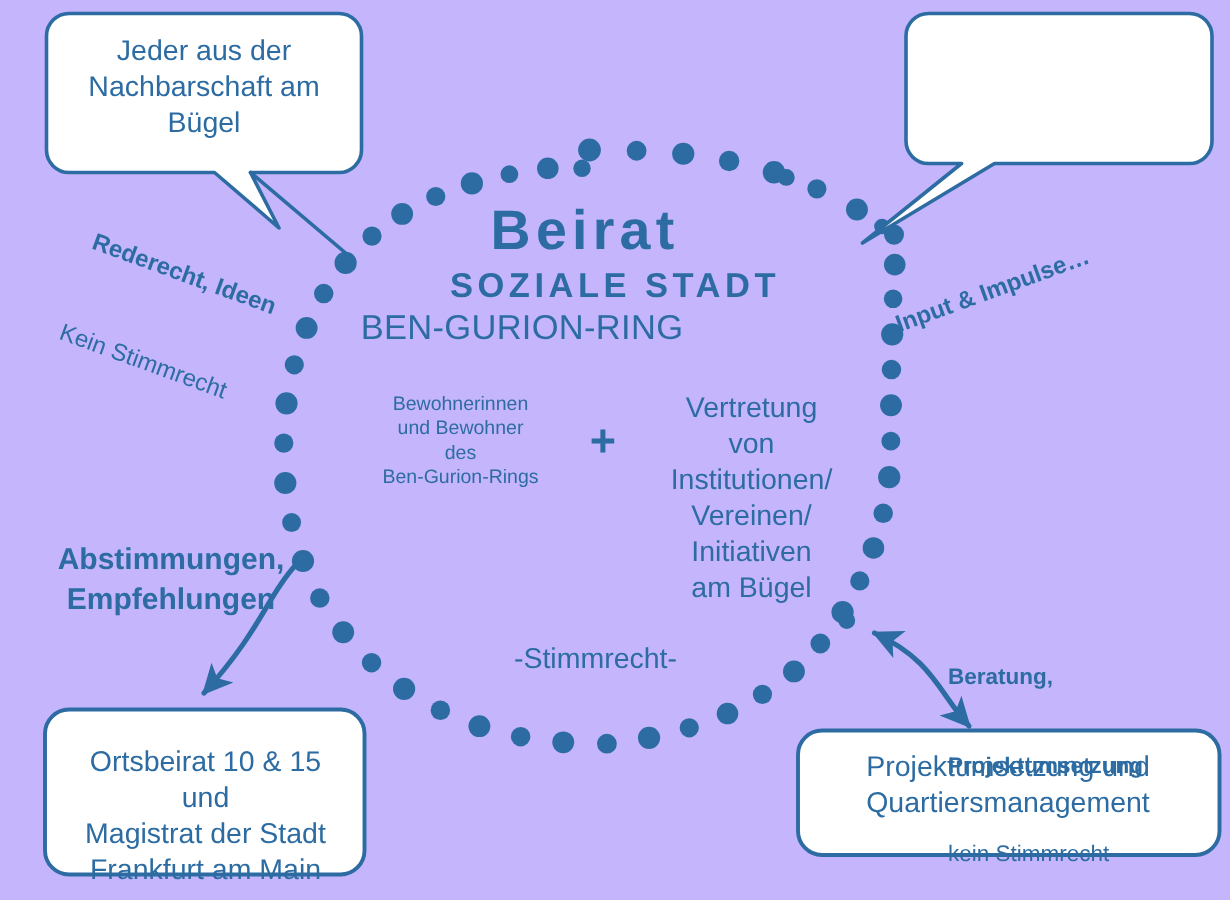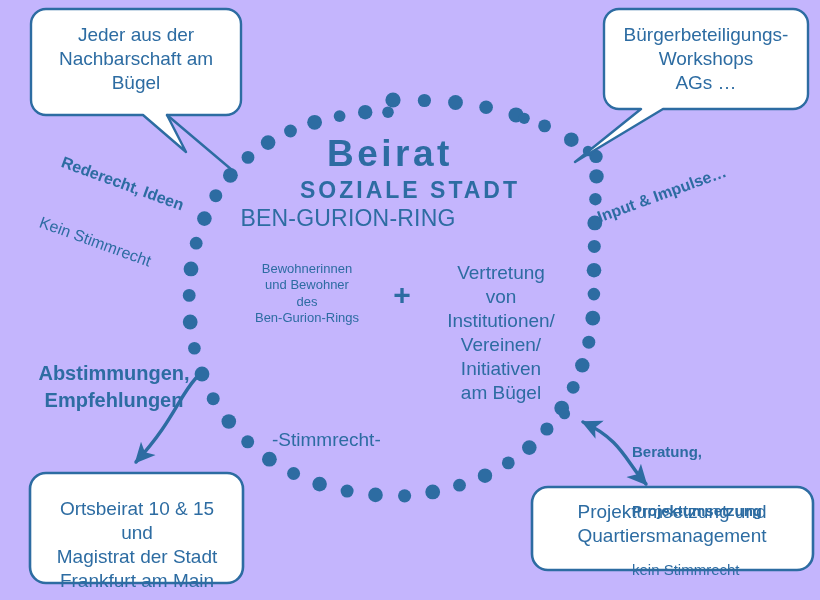--- a/index.html
+++ b/index.html
@@ -76,20 +76,21 @@
     font-size: 30px;
     font-weight: bold;
   }
   #group-right {
     left: 422px; top: 261px; width: 158px;
     text-align: center;
     font-size: 19px;
   }
   #voting-note {
     left: 272px; top: 428px; width: 250px;
+    text-align: center;
     font-size: 19px;
   }
 
   
   .rot-caption {
     font-size: 16px;
     line-height: 1.32;
   }
   .rot-caption .b { font-weight: bold; display: block; }
   .rot-caption .r { font-weight: normal; display: block; }
@@ -224,23 +225,20 @@
 
     <path d="M196,378 C178,398 174,420 136,462" fill="none" stroke="#2D6CA2" stroke-width="3.4" stroke-linecap="round" marker-end="url(#arrowhead)"></path>
 
     <path d="M583,422 C622,440 626,462 646,484" fill="none" stroke="#2D6CA2" stroke-width="3.4" stroke-linecap="round" marker-start="url(#arrowhead-start)" marker-end="url(#arrowhead)"></path>
   </svg>
 
   <div class="txt bubble-text" style="left:41px; top:23px; width:190px;">Jeder aus der
 Nachbarschaft am
 Bügel</div>
 
-  <div class="txt bubble-text" style="left:610px; top:23px; width:192px;">Bürgerbeteiligungs-
-Workshops
-AGs …</div>
 
   <div class="txt rot-caption" id="caption-topleft">
     <span class="b">Rederecht, Ideen</span>
     <span class="r">Kein Stimmrecht</span>
   </div>
 
   <div class="txt rot-caption" id="caption-topright">
     <span class="b">Input &amp; Impulse…</span>
   </div>
 

